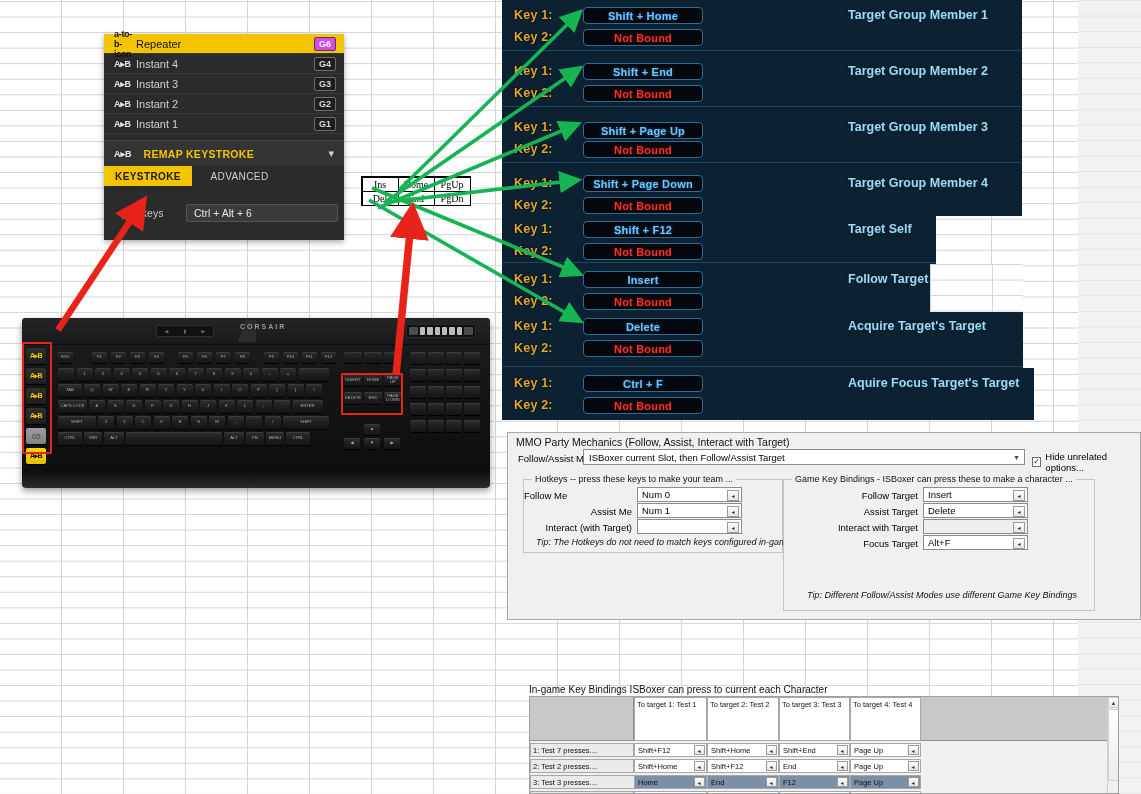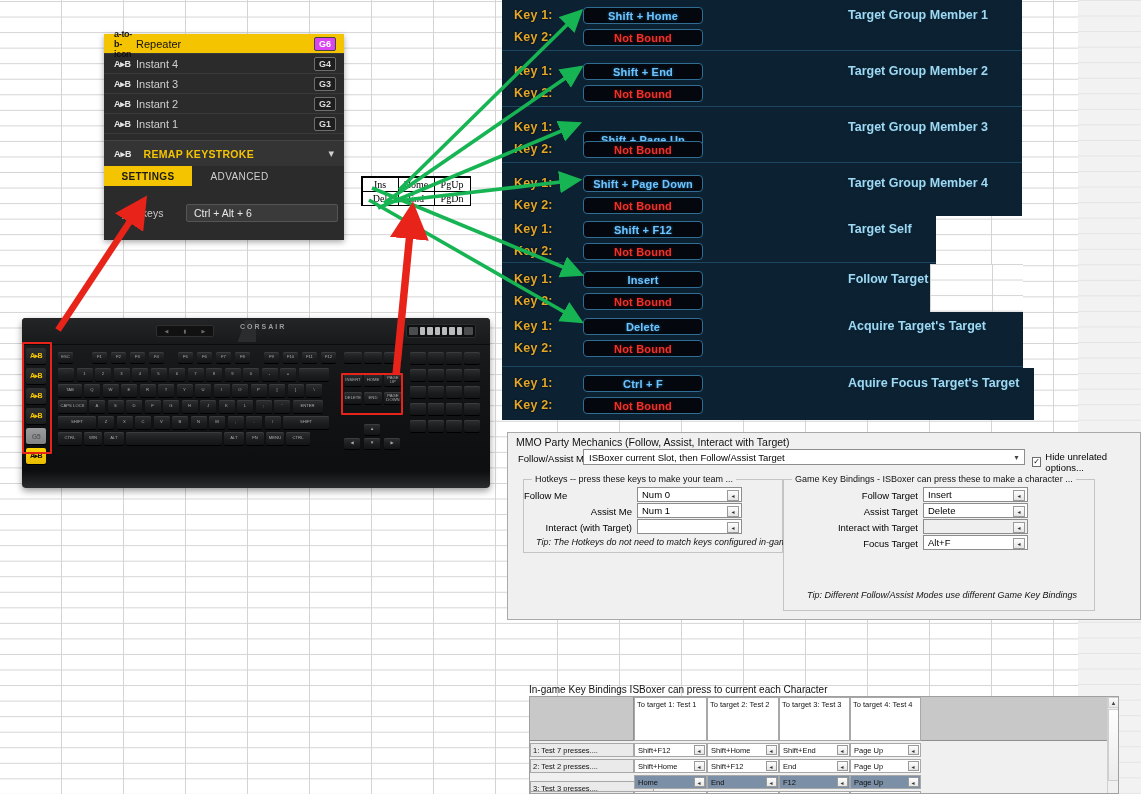--- a/index.html
+++ b/index.html
@@ -303,21 +303,21 @@
       <span class="gkey">G1</span>
     </div>
 
     <div id="cue-remap">
       <span class="ab">A▸B</span>
       <span class="rm-text">REMAP KEYSTROKE</span>
       <span class="chev">▾</span>
     </div>
 
     <div id="cue-tabs">
-      <div class="tab sel">SETTINGS</div>
+      <div class="tab sel">KEYSTROKE</div>
       <div class="tab unsel">ADVANCED</div>
     </div>
 
     <div id="cue-typekeys">
       <span class="tk-label">ype keys</span>
       <span class="tk-input">Ctrl + Alt + 6</span>
     </div>
   </div>
 
   <div id="keycluster">
@@ -488,21 +488,21 @@
       <span class="keylab" style="top:8px;">Key 1:</span>
       <span class="keylab" style="top:30px;">Key 2:</span>
       <span class="keyfield bound" style="top:7px;">Shift + End</span>
       <span class="keyfield notbound" style="top:29px;">Not Bound</span>
       <span class="actionlab" style="left:346px; top:8px;">Target Group Member 2</span>
     </div>
 
     <div class="bindrow" style="top:112px;">
       <span class="keylab" style="top:8px;">Key 1:</span>
       <span class="keylab" style="top:30px;">Key 2:</span>
-      <span class="keyfield bound" style="top:19px;">Shift + Page Up</span>
+      <span class="keyfield bound" style="top:10px;">Shift + Page Up</span>
       <span class="keyfield notbound" style="top:29px;">Not Bound</span>
       <span class="actionlab" style="left:346px; top:8px;">Target Group Member 3</span>
     </div>
 
     <div class="bindrow" style="top:168px;">
       <span class="keylab" style="top:8px;">Key 1:</span>
       <span class="keylab" style="top:30px;">Key 2:</span>
       <span class="keyfield bound" style="top:7px;">Shift + Page Down</span>
       <span class="keyfield notbound" style="top:29px;">Not Bound</span>
       <span class="actionlab" style="left:346px; top:8px;">Target Group Member 4</span>
@@ -665,21 +665,21 @@
     </div>
     <div class="igcell" style="left:249px; top:62px; width:71px;">
       <span>End</span>
       <span class="mini">◂</span>
     </div>
     <div class="igcell" style="left:320px; top:62px; width:71px;">
       <span>Page Up</span>
       <span class="mini">◂</span>
     </div>
 
-    <div class="igrowhdr" style="left:0; top:84px; width:124px;">3: Test 3 presses....</div>
+    <div class="igrowhdr" style="left:0; top:78px; width:124px;">3: Test 3 presses....</div>
     <div class="igcell sel" style="left:104px; top:78px; width:73px;">
       <span>Home</span>
       <span class="mini">◂</span>
     </div>
     <div class="igcell sel" style="left:177px; top:78px; width:72px;">
       <span>End</span>
       <span class="mini">◂</span>
     </div>
     <div class="igcell sel" style="left:249px; top:78px; width:71px;">
       <span>F12</span>

